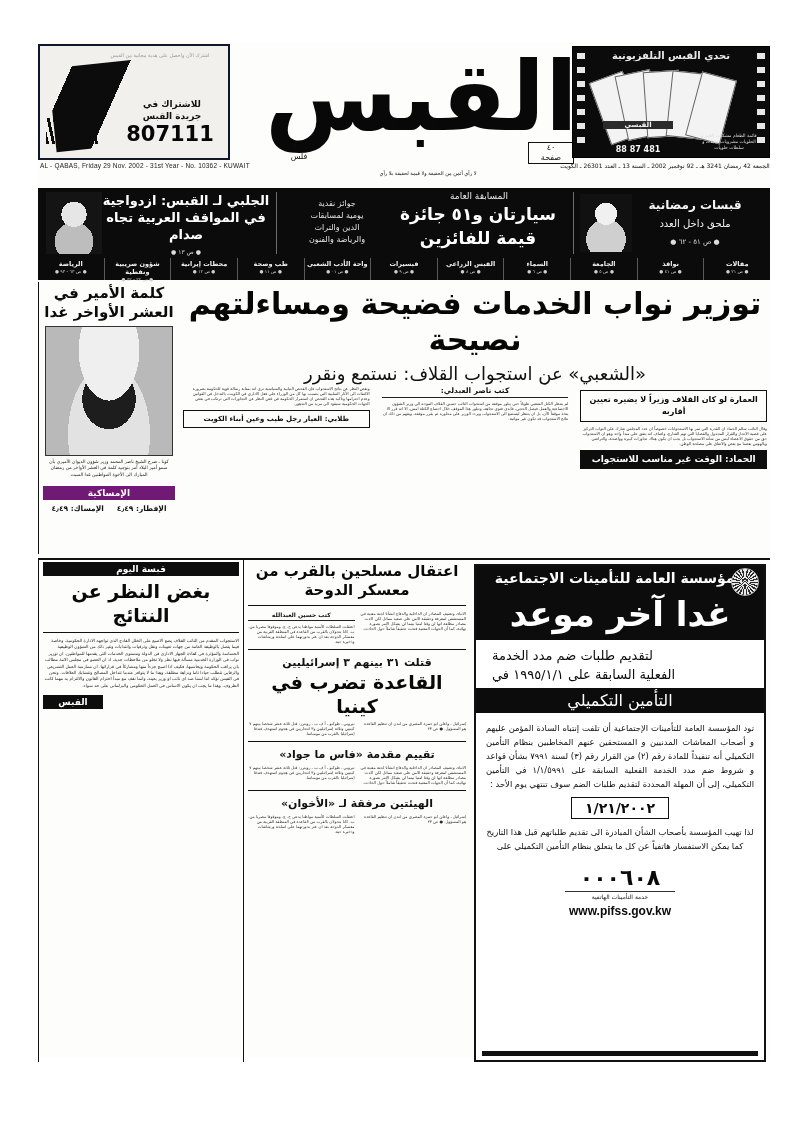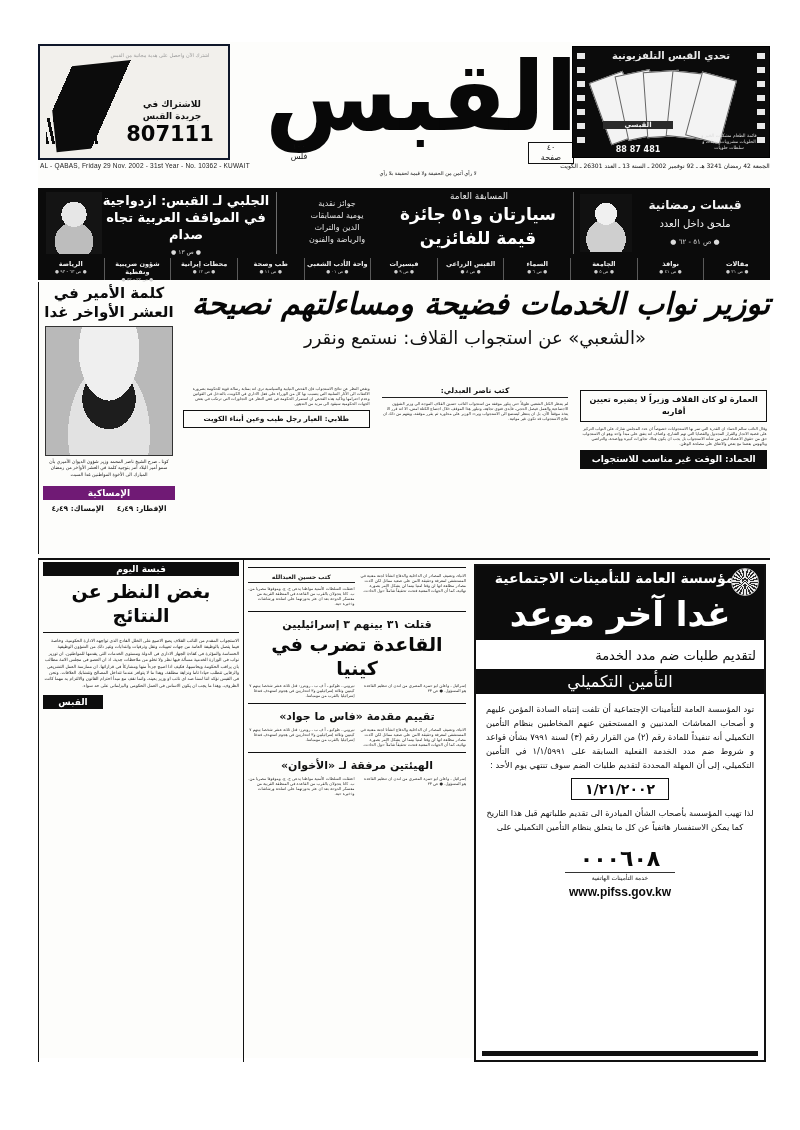--- a/index.html
+++ b/index.html
@@ -203,22 +203,22 @@
     font-size:9px;font-weight:bold;padding:2px 0;
   }
   .imsak-row{
     display:flex;justify-content:space-around;padding:4px 6px 0 6px;
     font-size:7.5px;color:#111;font-weight:bold;
   }
   .lead-main{
     position:absolute;right:0;left:142px;top:0;height:100%;
   }
   .lead-h1{
-    text-align:right;font-size:30px;font-weight:bold;color:#070707;
-    line-height:36px;padding-top:4px;letter-spacing:-1px;font-style:italic;
+    text-align:center;font-size:30px;font-weight:bold;color:#070707;
+    line-height:36px;padding-top:4px;letter-spacing:-1px;
   }
   .lead-h2{
     text-align:center;font-size:18px;color:#101010;line-height:24px;padding-top:4px;
   }
   .lead-body{
     position:absolute;left:0;right:0;top:104px;bottom:0;display:flex;gap:6px;
   }
   .lead-body .c{flex:1;padding:0 3px;}
   .byline{
     font-size:7.5px;font-weight:bold;text-align:center;color:#111;
@@ -263,21 +263,21 @@
   .ins-head .seal{
     position:absolute;right:5px;top:2px;width:26px;height:26px;
     border:1px solid #bbb;border-radius:50%;
     background:repeating-conic-gradient(#e8e8e8 0 8deg,#2a2a2a 8deg 16deg);
   }
   .ins-ghada{
     background:#0c0c0c;color:#fff;text-align:center;
     font-size:34px;font-weight:bold;padding:4px 0 6px;letter-spacing:-1px;
   }
   .ins-sub{
-    text-align:right;font-size:13px;line-height:19px;color:#0b0b0b;padding:6px 8px 4px;
+    text-align:left;font-size:13px;line-height:19px;color:#0b0b0b;padding:6px 16px 4px;
   }
   .ins-takmili{
     background:#0c0c0c;color:#ffffff;text-align:center;
     font-size:16px;font-weight:normal;letter-spacing:4px;padding:3px 0;
   }
   .ins-body{font-size:8.4px;line-height:14px;color:#0d0d0d;padding:8px 10px 0;text-align:justify;}
   .ins-date{
     margin:6px auto 0;width:96px;border:1.5px solid #111;text-align:center;
     font-size:14px;font-weight:bold;padding:2px 0;color:#0a0a0a;
   }
@@ -458,34 +458,36 @@
 
       <div class="col col-left">
         <div class="ins">
           <div class="ins-head ar">
             <span class="seal"></span>
             <span>المؤسسة العامة للتأمينات الاجتماعية</span>
           </div>
           <div class="ins-ghada ar">غدا آخر موعد</div>
           <div class="ins-sub ar">
             <div>لتقديم طلبات ضم مدد الخدمة</div>
+            <div>الفعلية السابقة على ١٩٩٥/١/١ في</div>
           </div>
           <div class="ins-takmili ar">التأمين التكميلي</div>
           <div class="ins-body ar">تود المؤسسة العامة للتأمينات الإجتماعية أن تلفت إنتباه السادة المؤمن عليهم و أصحاب المعاشات المدنيين و المستحقين عنهم المخاطبين بنظام التأمين التكميلي أنه تنفيذاً للمادة رقم (٢) من القرار رقم (٣) لسنة ١٩٩٧ بشأن قواعد و شروط ضم مدد الخدمة الفعلية السابقة على ١٩٩٥/١/١ في التأمين التكميلي، إلى أن المهلة المحددة لتقديم طلبات الضم سوف تنتهي يوم الأحد :</div>
           <div class="ins-date ar">٢٠٠٢/١٢/١</div>
           <div class="ins-tail ar" style="white-space:pre-line">لذا تهيب المؤسسة بأصحاب الشأن المبادرة الى تقديم طلباتهم قبل هذا التاريخ
 كما يمكن الاستفسار هاتفياً عن كل ما يتعلق بنظام التأمين التكميلي على</div>
           <div class="ins-phone ar">٨٠٦٠٠٠</div>
           <div class="ins-phone-lab ar">خدمة التأمينات الهاتفية</div>
           <div class="ins-url">www.pifss.gov.kw</div>
           <div class="ins-foot"></div>
         </div>
       </div>
 
       <div class="col col-mid">
+        <div class="h-md ar">اعتقال مسلحين بالقرب من معسكر الدوحة</div>
         <div class="hr"></div>
         <div class="cols2">
           <div>
             <div class="tiny ar">الانباء، وتضيف المصادر ان الداخلية والدفاع انشأتا لجنة معنية في المستشفى لمعرفة وحقيقة الامن على صعيد مماثل لكن اكدت مصادر مطلعة انها لن وقتا امنيا بينما لن يشكل الامر بصورة نهائية، كما أن الجهات المعنية فتحت تحقيقاً شاملاً حول الحادث.</div>
           </div>
           <div>
             <div class="byline ar" style="font-size:6px">كتب حسين العبدالله</div>
             <div class="tiny ar">اعتقلت السلطات الأمنية مواطنا يدعى ح. ع. وموقوفا مصريا من. ب. كانا يتجولان بالقرب من القاعدة في المنطقة القريبة من معسكر الدوحة بعد ان عثر بحوزتهما على اسلحة ورشاشات وذخيرة حية.</div>
           </div>
         </div>

